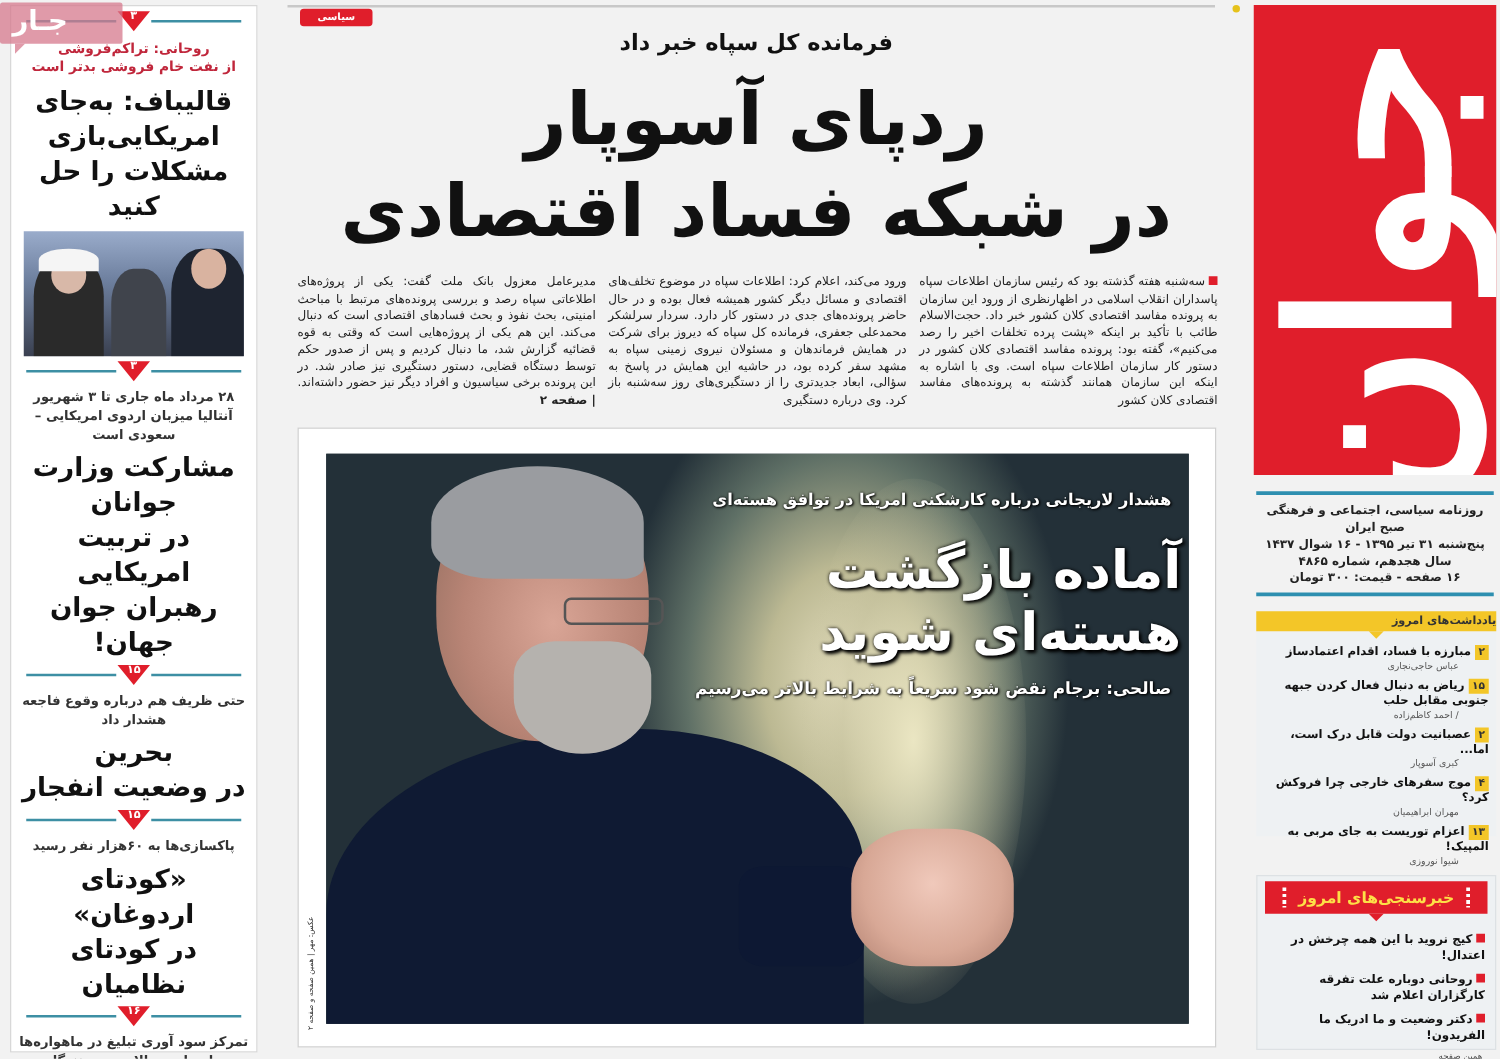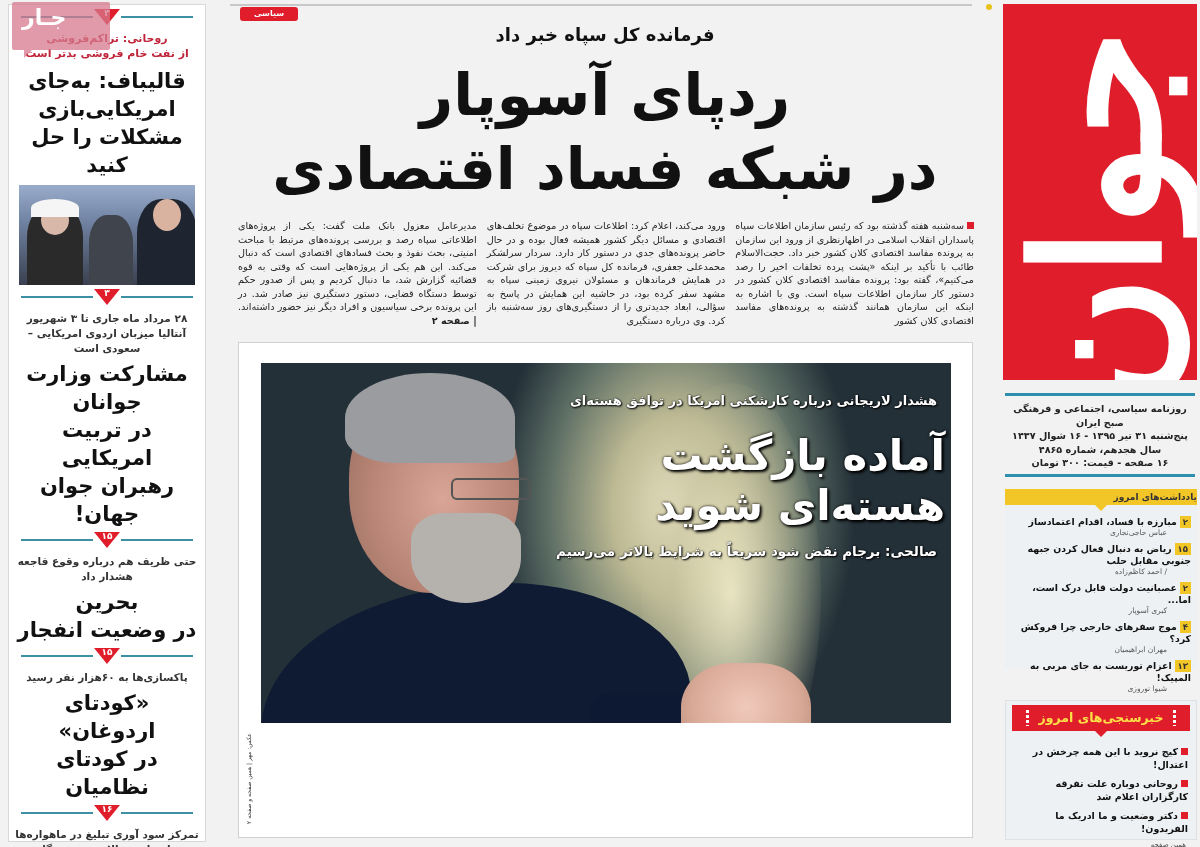--- a/index.html
+++ b/index.html
@@ -34,21 +34,21 @@
     .kicker { text-align: center; font-size: 10.5px; line-height: 15px; font-weight: bold; color: #333; }
     .kicker.red { color: #c0263b; font-size: 11px; }
     .big { text-align: center; font-size: 21px; line-height: 28px; font-weight: bold; color: #111; letter-spacing: -0.5px; }
     .photo-small {
       margin: 6px 4px 2px; height: 100px; position: relative; overflow: hidden;
       background: linear-gradient(180deg, #9aaccb 0%, #6d7f9e 40%, #3a4050 100%);
     }
     .photo-small .fig { position: absolute; bottom: 0; border-radius: 40% 40% 0 0; }
 
     .watermark {
-      position: absolute; left: 12px; top: 2px; width: 98px; height: 48px; background: rgba(214,120,140,0.75);
+      position: absolute; left: 0; top: 2px; width: 98px; height: 33px; background: rgba(214,120,140,0.75);
       z-index: 10; border-radius: 2px;
     }
     .watermark span { position: absolute; left: 10px; top: 3px; font-size: 22px; color: #fff; font-weight: bold; letter-spacing: 6px; }
     .watermark::after {
       content: ""; position: absolute; left: 12px; bottom: -8px; width: 0; height: 0;
       border-top: 8px solid rgba(214,120,140,0.75); border-right: 8px solid transparent;
     }
 
     
     .center {
@@ -66,21 +66,21 @@
     }
     .cols { position: absolute; left: 8px; right: 6px; top: 219px; height: 115px; display: flex; gap: 10px; }
     .col { flex: 1; font-size: 9.6px; line-height: 13.5px; text-align: justify; color: #222; }
     .col .bullet { display: inline-block; width: 7px; height: 7px; background: #e01e2b; margin-left: 3px; }
     .col .page-ref { font-weight: bold; }
 
     .photo-frame {
       position: absolute; left: 8px; top: 342px; width: 735px; height: 496px; background: #fff; border: 1px solid #d0d0d0;
     }
     .photo {
-      position: absolute; left: 22px; top: 20px; width: 690px; height: 360px; overflow: hidden;
+      position: absolute; left: 22px; top: 20px; width: 690px; height: 456px; overflow: hidden;
       background:
         radial-gradient(ellipse 180px 260px at 60% 40%, #e5dfbf 0%, #bcb993 35%, #5f7066 70%, #233038 100%),
         #1c2a33;
     }
     .photo .glow { position: absolute; left: 380px; top: 20px; width: 180px; height: 420px; border-radius: 50%;
       background: radial-gradient(ellipse at center, rgba(240,235,200,0.9) 0%, rgba(200,196,160,0.5) 45%, rgba(60,80,80,0) 75%); }
     .photo .suit { position: absolute; left: 0; top: 220px; width: 430px; height: 260px; background: #0f1a33; border-radius: 60% 45% 0 0; }
     .photo .head { position: absolute; left: 88px; top: 20px; width: 170px; height: 210px; border-radius: 45% 45% 48% 48%;
       background: radial-gradient(ellipse at 55% 55%, #d9a596 0%, #b88475 55%, #8c6a5c 100%); }
     .photo .hair { position: absolute; left: 84px; top: 10px; width: 170px; height: 90px; border-radius: 50% 50% 10% 30%;

